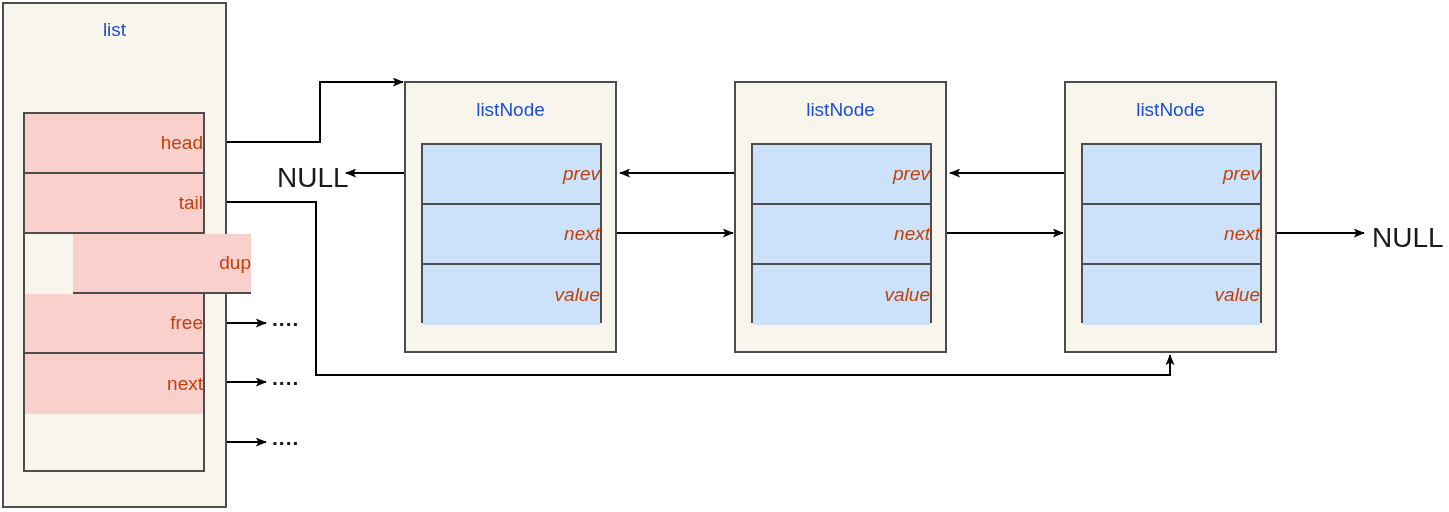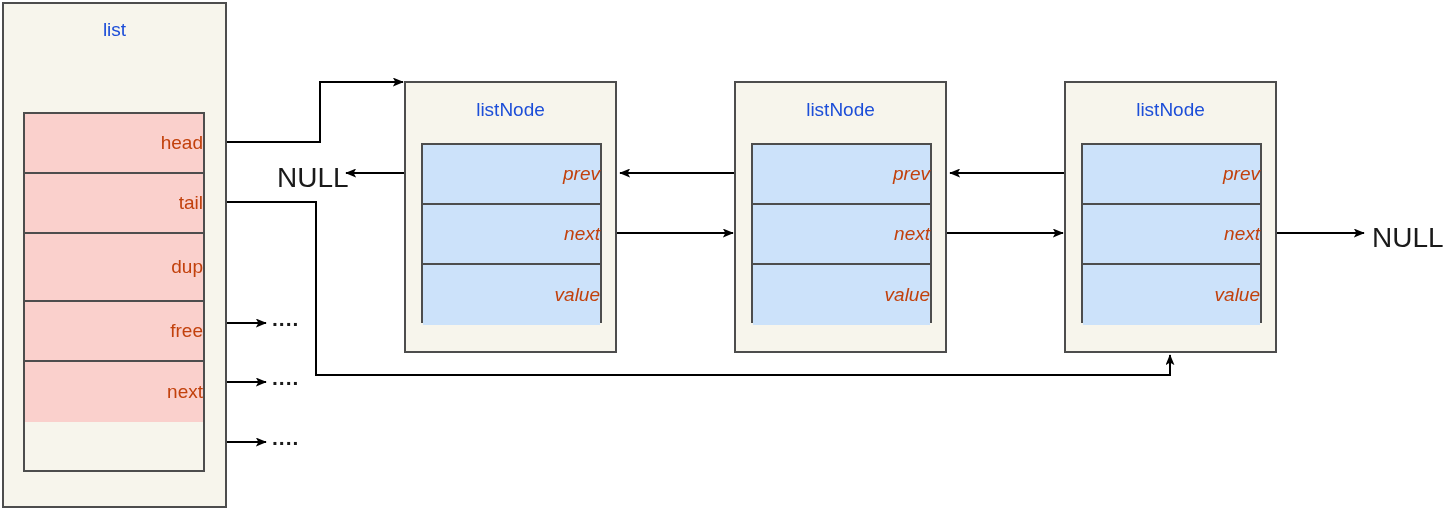--- a/index.html
+++ b/index.html
@@ -125,21 +125,21 @@
     <div class="struct-title" style="top:15px;">list</div>
   </div>
 
   <div class="field-stack pink" style="left:23px; top:112px; width:182px; height:360px;">
     <div class="field" style="height:60px;">
       <span>head</span>
     </div>
     <div class="field" style="height:60px;">
       <span>tail</span>
     </div>
-    <div class="field" style="height:68px;">
+    <div class="field" style="height:60px;margin-left:48px;">
       <span>dup</span>
     </div>
     <div class="field" style="height:60px;padding-left:18px;">
       <span>free</span>
     </div>
     <div class="field" style="height:60px;">
       <span>next</span>
     </div>
   </div>
 

